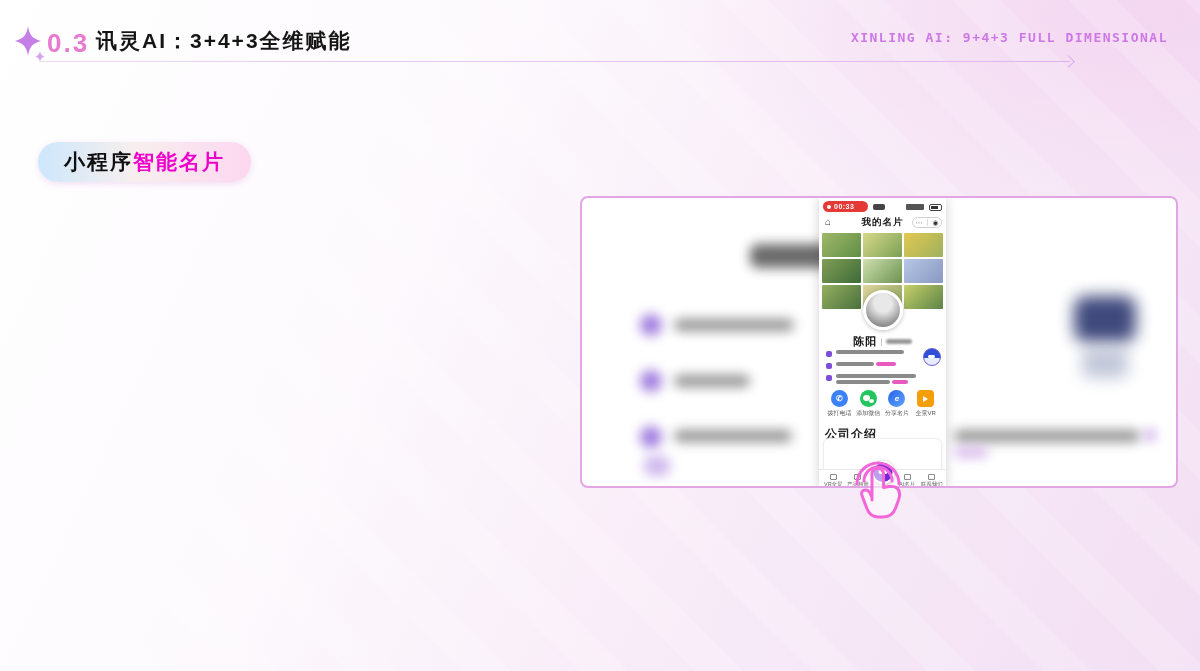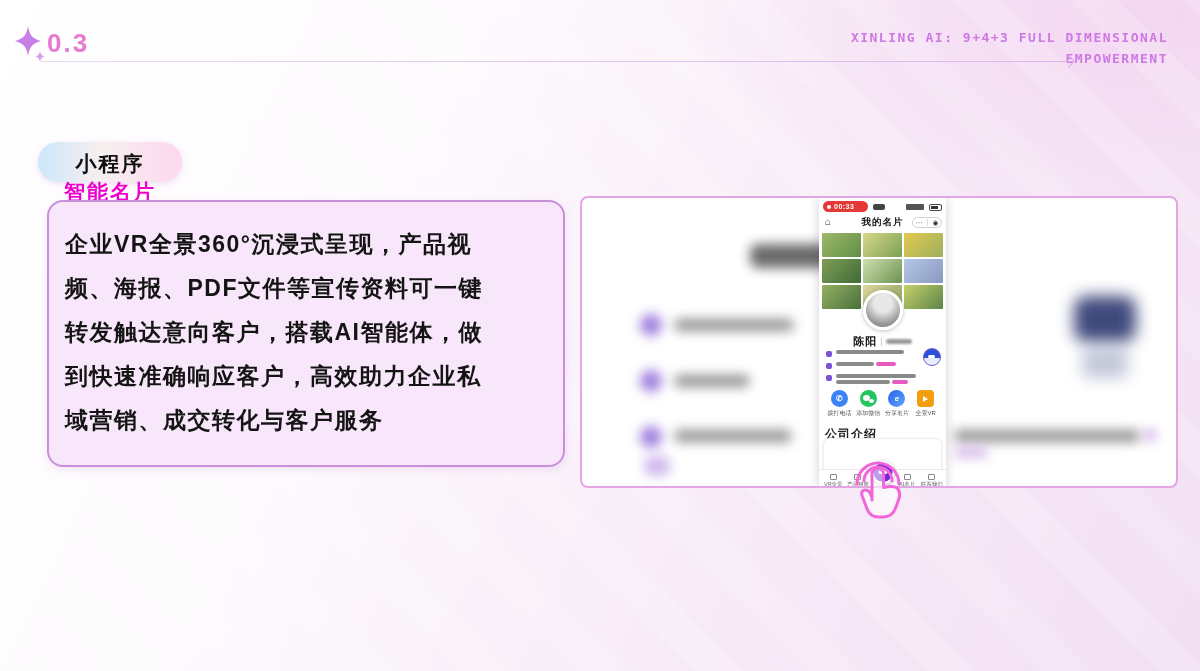--- a/index.html
+++ b/index.html
@@ -31,21 +31,21 @@
   .divider{ position:absolute; left:40px; top:61px; width:1030px; height:1px;
     background:linear-gradient(90deg,#ecd9f5,#dcb4ee); }
   .divider .arrow{ position:absolute; right:-3px; top:-4px; width:9px; height:9px;
     border-top:1.5px solid #d9a8ec; border-right:1.5px solid #d9a8ec; transform:rotate(45deg); }
 
   
   .badge{ position:absolute; left:38px; top:142px; height:40px; padding:8px 26px;
     display:flex; align-items:center; border-radius:22px;
     background:linear-gradient(90deg,#cde7fb 0%, #f7efee 45%, #fdd7f0 100%);
     box-shadow:0 2px 6px rgba(200,140,210,.25);
-    font-size:21px; font-weight:800; letter-spacing:2px;flex-direction:column; }
+    font-size:21px; font-weight:800; letter-spacing:2px; }
   .badge .b-black{ color:#111; }
   .badge .b-pink{ color:#ee00cc; }
 
   
   .desc-box{ position:absolute; left:47px; top:200px; width:518px; height:267px;
     background:#f8e7fa; border:2px solid #c98fdc; border-radius:16px;
     padding:20px 16px 0 16px; box-shadow:0 3px 8px rgba(190,130,210,.18); }
   .desc-text{ font-size:23px; line-height:44px; letter-spacing:1.5px; color:#141414;
     font-weight:600; white-space:pre-line; }
 
@@ -176,40 +176,33 @@
 </head>
 <body>
 
 <div class="slide">
 
   <svg class="sparkle" viewBox="0 0 36 38">
     <path d="M18 1 C19.5 10 22 13.5 31 16 C22 18.5 19.5 22 18 31 C16.5 22 14 18.5 5 16 C14 13.5 16.5 10 18 1 Z" fill="#c77fe8"></path>
     <path d="M30 26 c.8 3.4 1.8 4.6 5 5.5 c-3.2 .9 -4.2 2.1 -5 5.5 c-.8 -3.4 -1.8 -4.6 -5 -5.5 c3.2 -.9 4.2 -2.1 5 -5.5 z" fill="#d9a2ef"></path>
   </svg>
   <span class="hdr-num">0.3</span>
+  <h1 class="hdr-title">讯灵AI：3+4+3全维赋能</h1>
   <div class="hdr-sub">
     <span>XINLING AI: 9+4+3 FULL DIMENSIONAL</span>
-    <span>EMPOWERMENT</span>
   </div>
   <div class="divider">
     <span class="arrow"></span>
   </div>
 
   <div class="badge">
     <span class="b-black">小程序</span>
       <span class="b-pink">智能名片</span>
   </div>
 
-  <section class="desc-box">
-    <p class="desc-text">企业VR全景360°沉浸式呈现，产品视
-频、海报、PDF文件等宣传资料可一键
-转发触达意向客户，搭载AI智能体，做
-到快速准确响应客户，高效助力企业私
-域营销、成交转化与客户服务</p>
-  </section>
 
   <section class="panel">
 
     <div class="blur-blob bb-title"></div>
     <div class="blur-blob bb-ic bb-ic1"></div>
     <div class="blur-blob bb-bar bb-bar1"></div>
     <div class="blur-blob bb-ic bb-ic2"></div>
     <div class="blur-blob bb-bar bb-bar2"></div>
     <div class="blur-blob bb-ic bb-ic3"></div>
     <div class="blur-blob bb-bar bb-bar3"></div>

